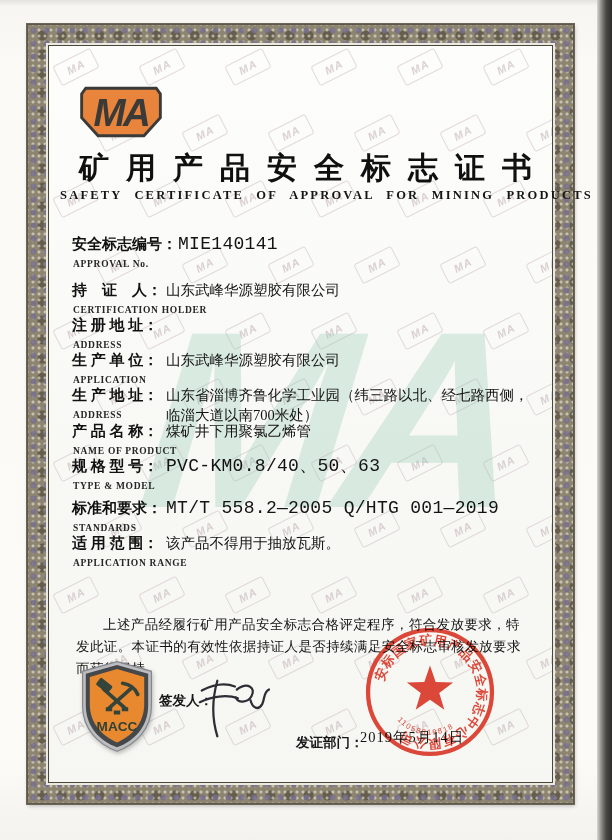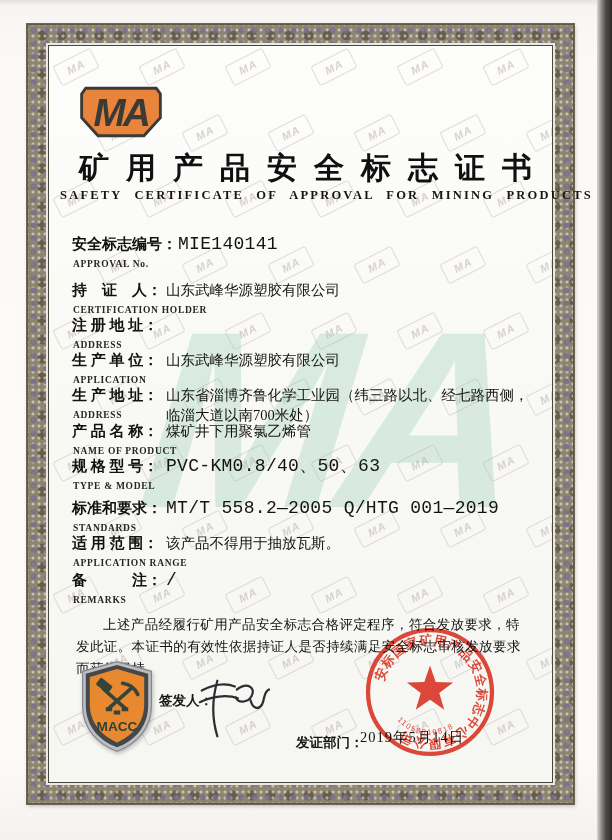--- a/index.html
+++ b/index.html
@@ -186,25 +186,20 @@
       <span class="val latin">MT/T 558.2—2005 Q/HTG 001—2019</span>
       <div class="en">STANDARDS</div>
     </div>
 
     <div class="frow" style="top:533px;">
       <span class="zh">适 用 范 围：</span>
       <span class="val">该产品不得用于抽放瓦斯。</span>
       <div class="en">APPLICATION RANGE</div>
     </div>
 
-    <div class="frow" style="top:570px;">
-      <span class="zh">备　　　注：</span>
-      <span class="val latin">/</span>
-      <div class="en">REMARKS</div>
-    </div>
 
     <div class="statement">上述产品经履行矿用产品安全标志合格评定程序，符合发放要求，特发此证。本证书的有效性依据持证人是否持续满足安全标志审核发放要求而获得保持。</div>
 
     <svg class="shield" viewBox="0 0 100 118">
       <path d="M50 3 L93 15 V58 C93 88 73 106 50 115 C27 106 7 88 7 58 V15 Z" fill="#bcbdc1" stroke="#86878c" stroke-width="1.5"></path>
       <path d="M50 7 L89 18 V57 C89 85 71 102 50 110 C29 102 11 85 11 57 V18 Z" fill="#45484a"></path>
       <path d="M50 12 L84 22 V56 C84 81 68 96 50 104 C32 96 16 81 16 56 V22 Z" fill="#e8882f"></path>
       <g stroke="#35443b" stroke-width="4.5" stroke-linecap="round" fill="none">
         <line x1="33" y1="37" x2="60" y2="61"></line>
         <line x1="67" y1="37" x2="40" y2="61"></line>

